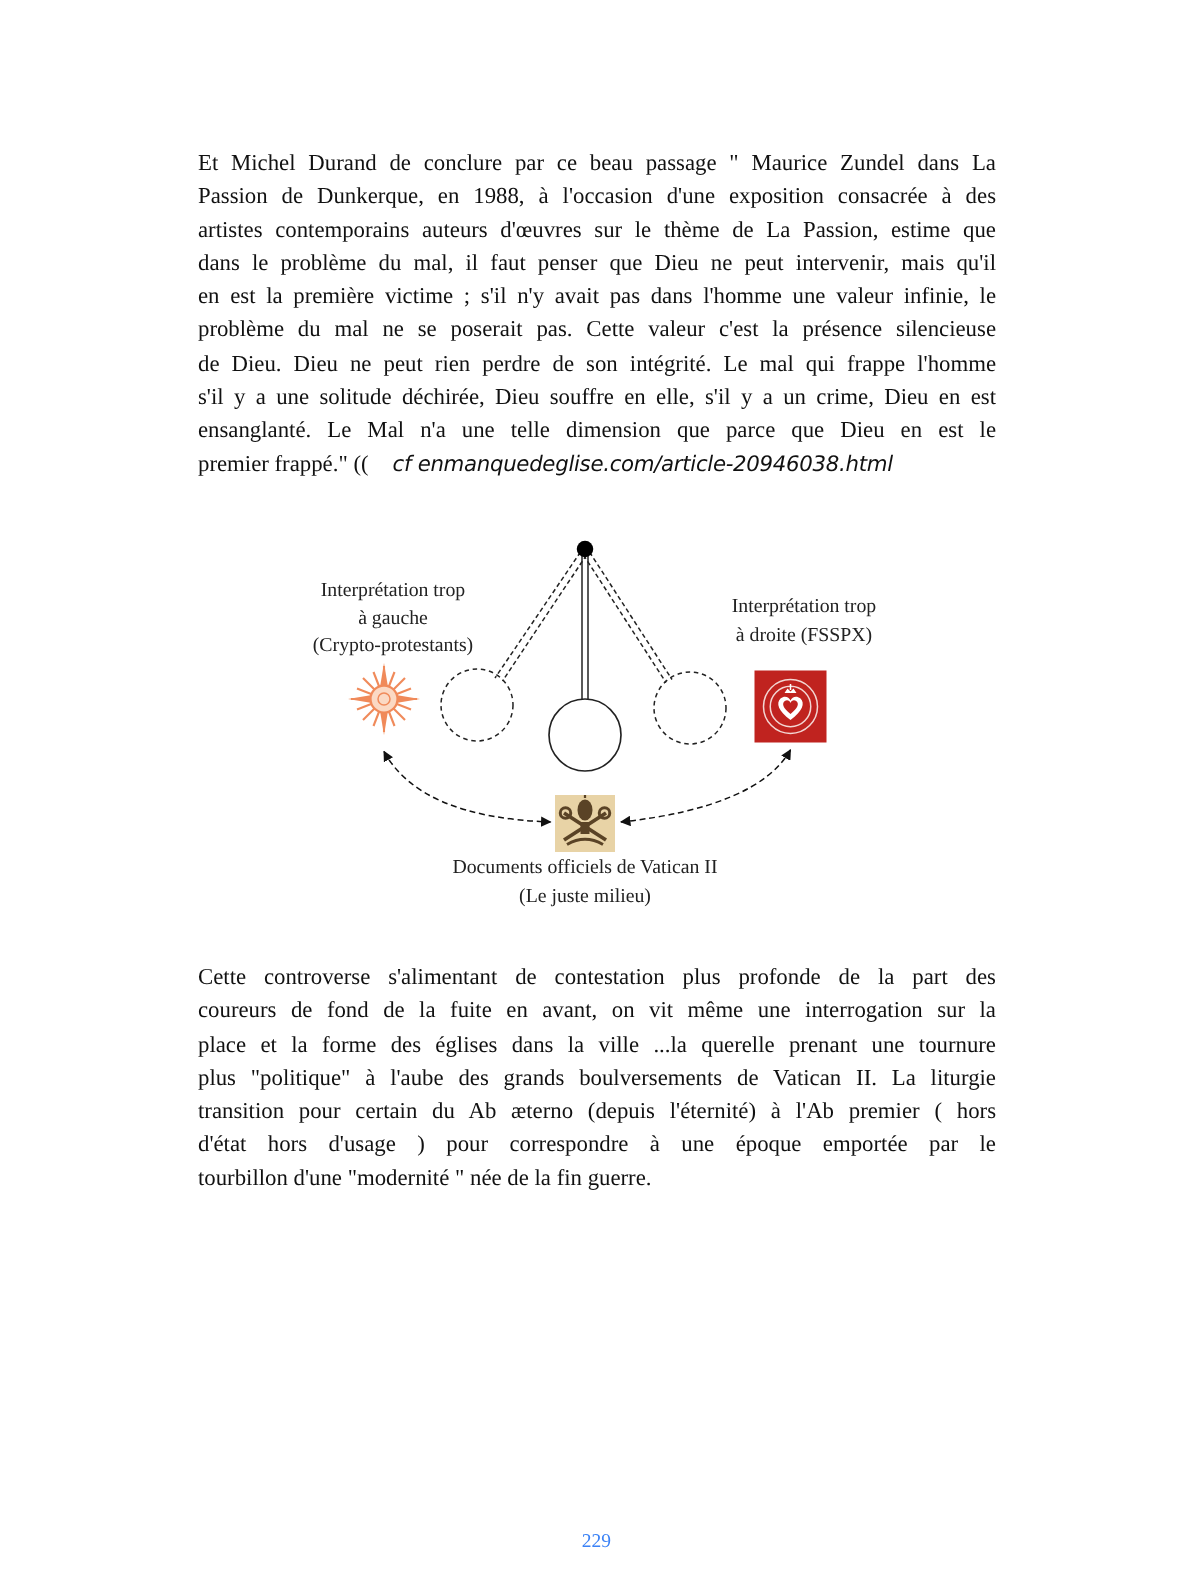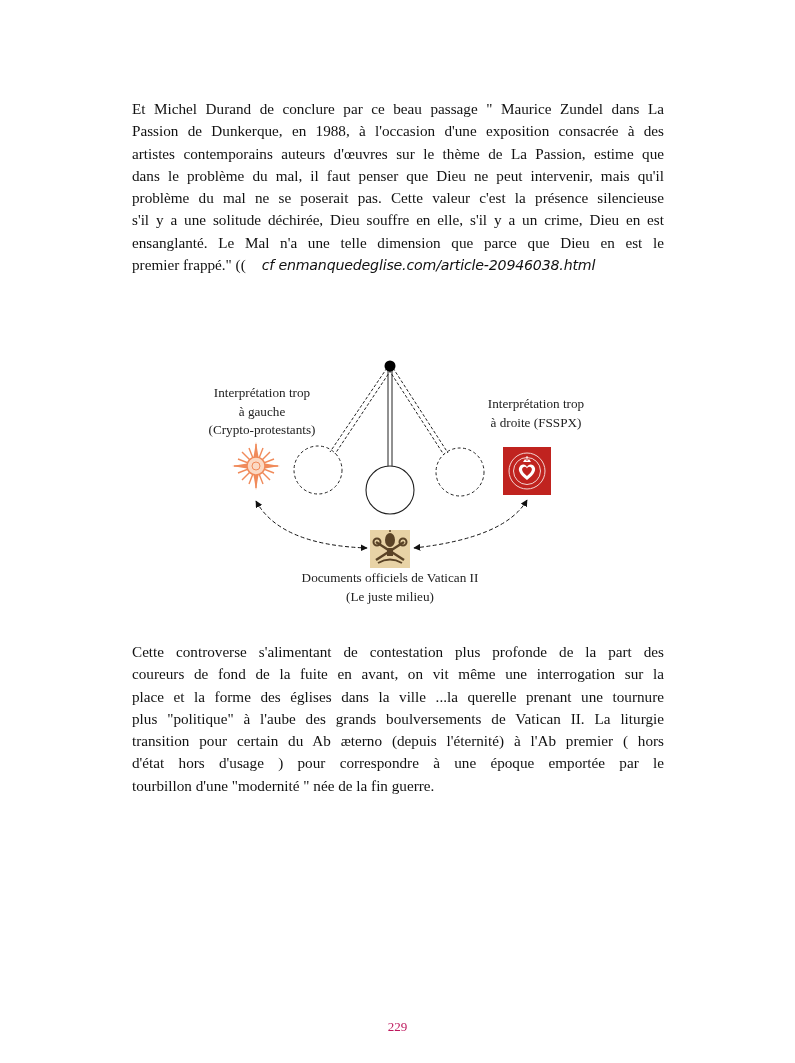--- a/index.html
+++ b/index.html
@@ -11,31 +11,33 @@
   .para .line.last { text-align-last:left; }
   .it { }
   .link { font-style:italic; font-family:"DejaVu Sans","Liberation Sans",sans-serif; font-size:14.2px; letter-spacing:-0.2px;margin-left:16px; }
   #p1 { top:98px; }
   #p2 { top:641px; }
   .diagram { position:absolute; left:0; top:0; width:795px; height:620px; pointer-events:none; }
   .dlabel { position:absolute; font-size:13.2px; line-height:18.5px; text-align:center; color:#222; white-space:nowrap; }
   #lbl-left { left:196px; top:384px; width:132px; }
   #lbl-right { left:474px; top:395px; width:124px; }
   #lbl-bottom { left:280px; top:569px; width:220px; }
-  .pagenum { position:absolute; left:0; width:795px; top:1019px; text-align:center; font-size:13px; color:#be185d; }
+  .pagenum { position:absolute; left:0; width:795px; top:1019px; text-align:center; font-size:13px; color:#3b82f6; }
 </style>
 </head>
 <body>
 
 <div class="para" id="p1">
   <span class="line">Et Michel Durand de conclure par ce beau  passage " Maurice Zundel dans La</span>
   <span class="line">Passion de Dunkerque, en 1988, à l'occasion d'une exposition consacrée à des</span>
   <span class="line">artistes contemporains auteurs d'œuvres sur le thème de La Passion, estime que</span>
   <span class="line">dans le problème du mal, il faut penser que Dieu ne peut intervenir, mais qu'il</span>
+  <span class="line">en est la première victime ; s'il n'y avait pas dans l'homme une valeur infinie, le</span>
   <span class="line">problème du mal ne se poserait pas. Cette valeur c'est la présence silencieuse</span>
+  <span class="line">de Dieu. Dieu ne peut rien perdre de son intégrité. Le mal qui frappe l'homme</span>
   <span class="line">s'il y a une solitude déchirée, Dieu souffre en elle, s'il y a un crime, Dieu en est</span>
   <span class="line">ensanglanté. Le Mal n'a une telle dimension que parce que Dieu en est le</span>
   <span class="line last"><span>premier frappé." ((</span><span class="link">cf enmanquedeglise.com/article-20946038.html</span></span>
 </div>
 
 <div>
   <svg class="diagram" viewBox="0 0 795 620" width="795" height="620">
     <defs>
       <marker id="arr" viewBox="0 0 10 10" refX="9" refY="5" markerWidth="7" markerHeight="7" orient="auto-start-reverse">
         <path d="M0,0 L10,5 L0,10 z" fill="#111"></path>

